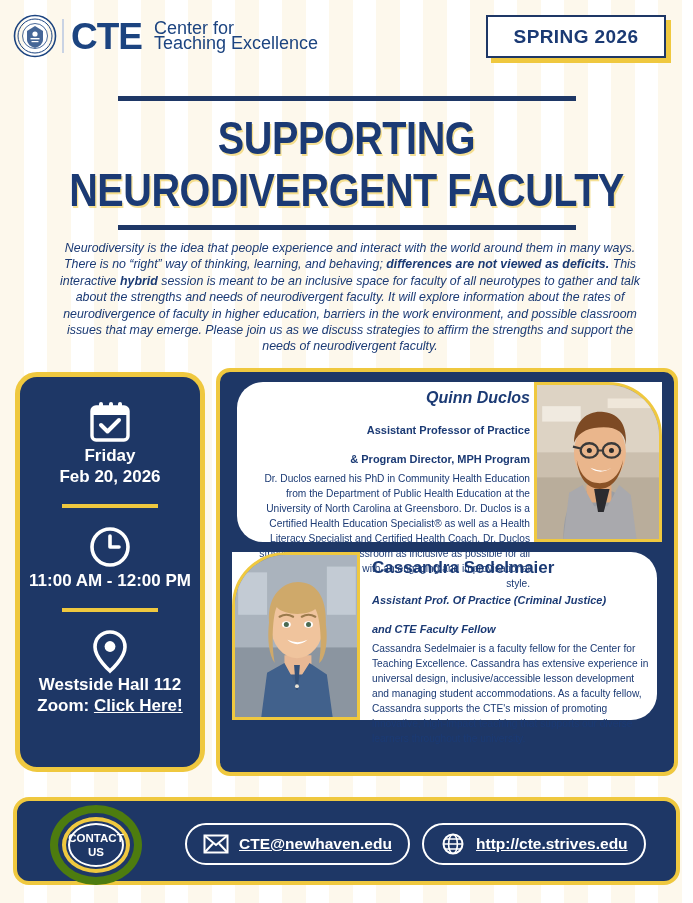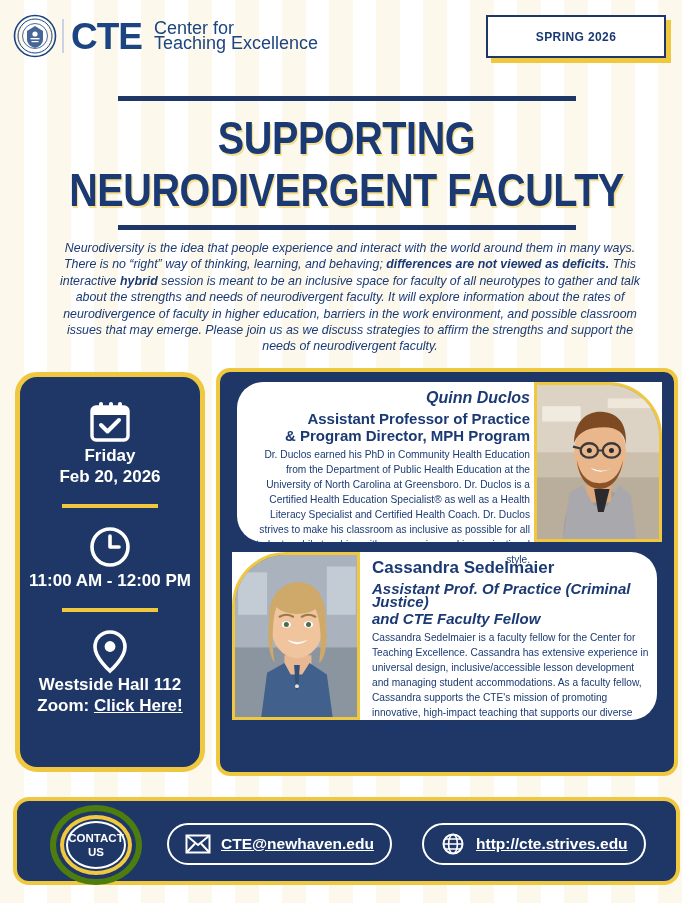--- a/index.html
+++ b/index.html
@@ -30,21 +30,21 @@
   .cte-sub { margin-left: 12px; font-size: 18px; line-height: 15px; color: #1c4480; font-weight: 400; }
 
   .term-badge {
     position: absolute; right: 27px; top: 15px;
     width: 180px; height: 43px;
     background: #ffffff;
     border: 2px solid #1e3766;
     box-shadow: 5px 5px 0 0 #efc83f;
     display: flex; align-items: center; justify-content: center;
   }
-  .term-badge span { font-size: 12px; font-weight: 700; color: #1b3a74; letter-spacing: .4px; }
+  .term-badge span { font-size: 19px; font-weight: 700; color: #1b3a74; letter-spacing: .4px; }
 
   
   .title-block { position: absolute; left: 0; top: 96px; width: 693px; }
   .rule { height: 5px; background: #1e3766; width: 458px; margin: 0 auto; }
   .rule.bot { margin-top: 9px; }
   h1.main-title {
     text-align: center;
     color: #1b3a74;
     font-family: "Liberation Sans Narrow", "Liberation Sans", sans-serif;
     font-weight: 700;
@@ -117,37 +117,37 @@
     background: #8a8f99;
   }
   .spk-photo.one { border-radius: 0 54px 0 0; }
   .spk-photo.two { border-radius: 54px 0 0 0; }
   .spk-photo svg { display: block; width: 100%; height: 100%; }
   .spk-body { position: relative; z-index: 2; flex: 1; padding: 6px 10px 3px; color: #1b3a74; }
   .spk-body.one { text-align: right; padding-right: 4px; }
   .spk-body.two { text-align: left; padding-left: 12px; }
   .spk-name { font-size: 16px; font-weight: 700; font-style: italic; line-height: 20px; }
   .spk-name.plain { font-style: normal; font-size: 17px; }
-  .spk-role { font-size: 15px; font-weight: 700; line-height: 13px; margin-top: 4px; }
+  .spk-role { font-size: 11px; font-weight: 700; line-height: 13px; margin-top: 16px; }
   .spk-role.ital { font-style: italic; }
   .spk-bio { font-size: 10.2px; line-height: 15px; margin-top: 5px; }
 
   
   .footer {
     position: absolute; left: 13px; top: 797px;
     width: 667px; height: 88px;
     background: #1e3766;
     border: 4px solid #efc83f;
     border-radius: 16px;
   }
   .contact-seal {
     position: absolute; left: 33px; top: 4px;
     width: 92px; height: 80px;
     border-radius: 50%;
-    border: 6px solid #4d7c0f;
+    border: 8px solid #4d7c0f;
     display: flex; align-items: center; justify-content: center;
   }
   .contact-seal .ring2 {
     position: absolute; left: 4px; top: 4px; right: 4px; bottom: 4px;
     border-radius: 50%; border: 4px solid #efc83f;
   }
   .contact-seal .ring3 {
     position: absolute; left: 10px; top: 10px; right: 10px; bottom: 10px;
     border-radius: 50%; border: 2px solid #ffffff;
   }
@@ -155,21 +155,21 @@
     position: relative; z-index: 3;
     color: #ffffff; font-size: 11.5px; font-weight: 700;
     text-align: center; line-height: 14px;
   }
   .pill {
     position: absolute; top: 22px; height: 42px;
     border: 2px solid #ffffff; border-radius: 21px;
     display: flex; align-items: center; gap: 10px;
     padding: 0 16px;
   }
-  .pill.email { left: 150px; }
+  .pill.email { left: 168px; }
   .pill.web { left: 405px; }
   .pill svg { width: 26px; height: 22px; flex: 0 0 auto; }
   .pill a, .pill span.txt {
     color: #ffffff; font-size: 15.5px; font-weight: 700;
     text-decoration: underline; white-space: nowrap;
   }
 </style>
 </head>
 <body>
 

